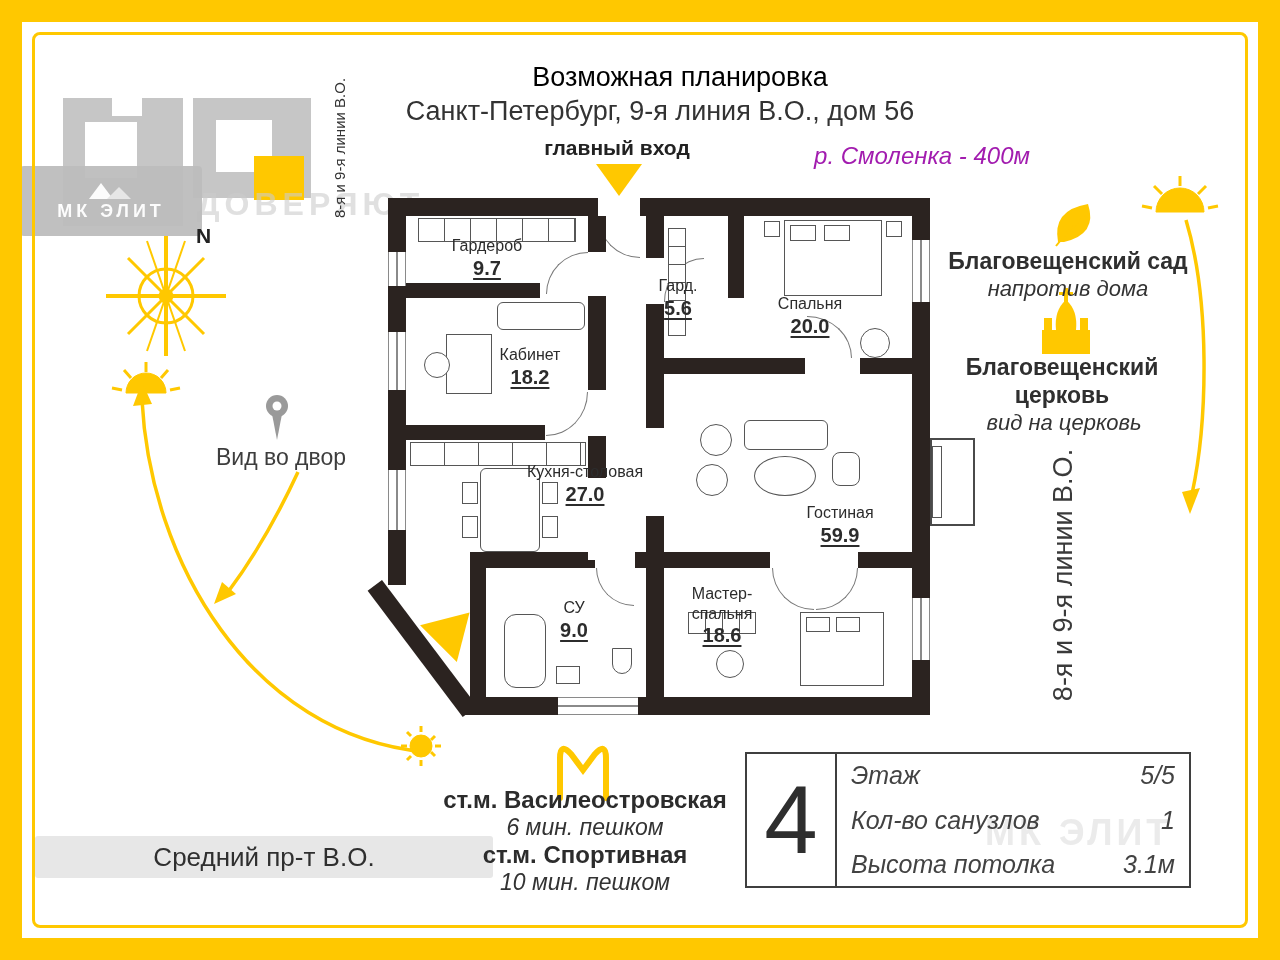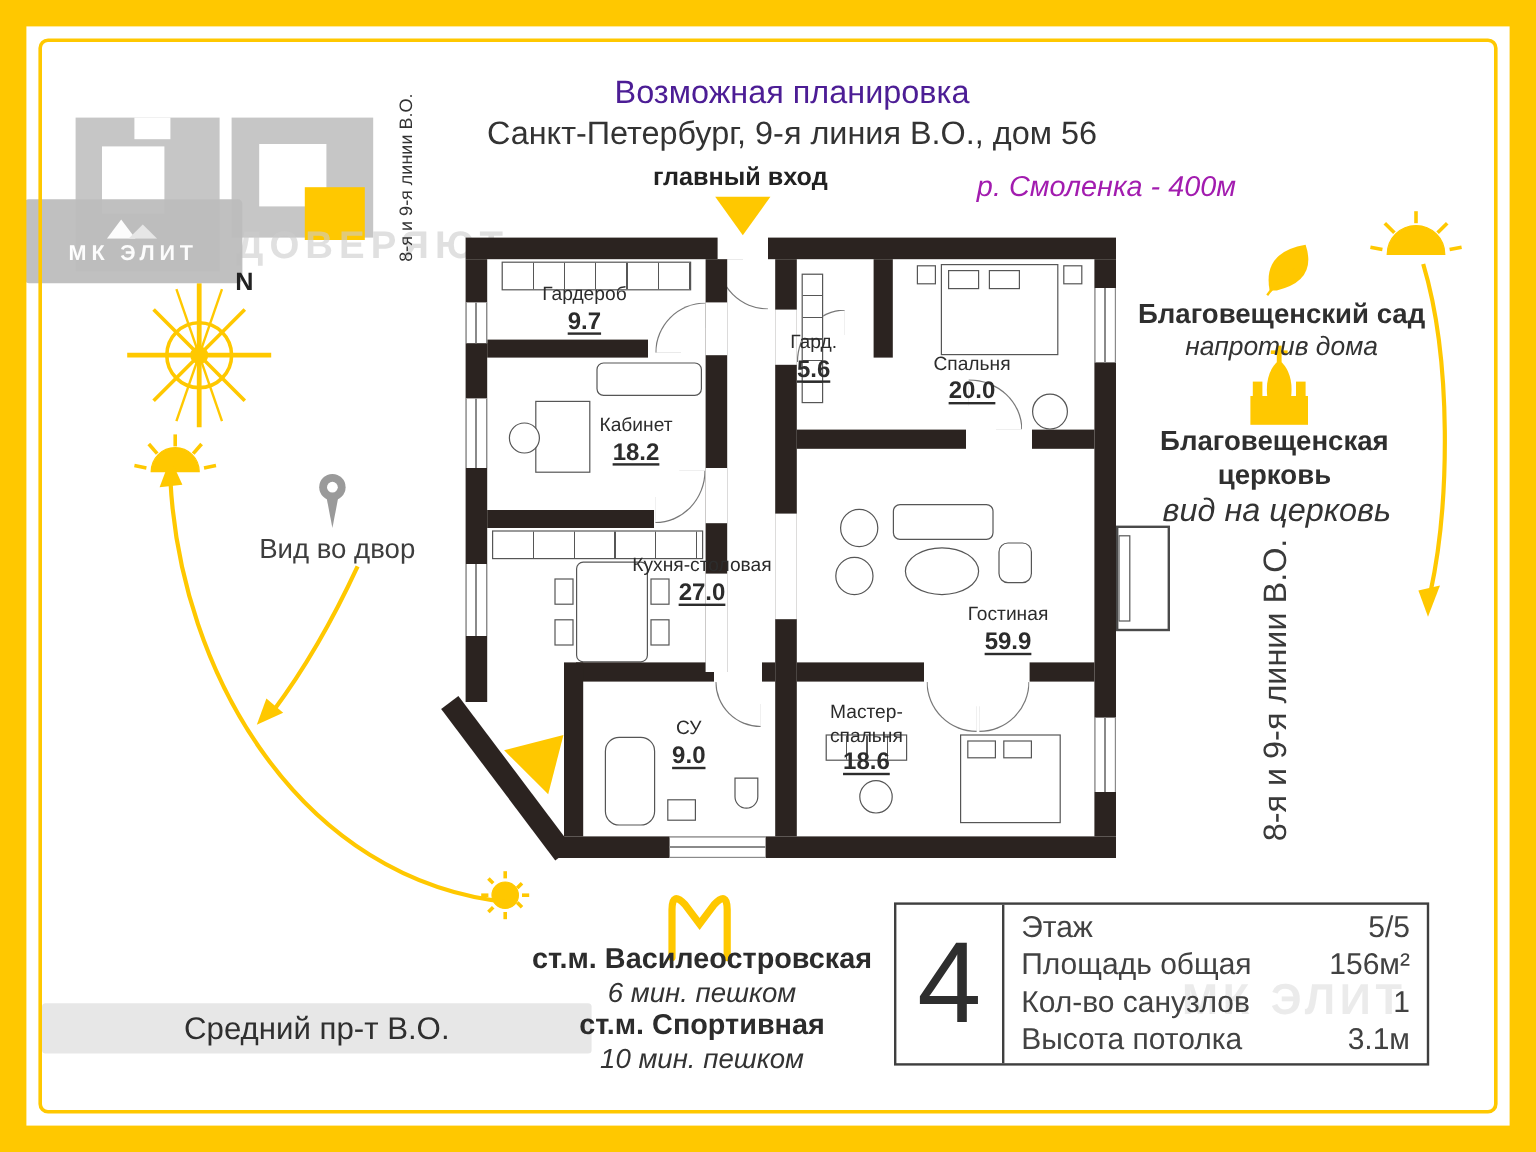--- a/index.html
+++ b/index.html
@@ -122,38 +122,38 @@
 
   <div class="abs" style="left:95px;top:186px;font-size:32px;font-weight:bold;letter-spacing:5px;color:#cccccc;opacity:.6;z-index:3;white-space:nowrap;">НАМ ДОВЕРЯЮТ</div>
   <div class="abs" style="left:20px;top:166px;width:182px;height:70px;background:#bdbdbd;border-radius:4px;opacity:.95;z-index:4;display:flex;flex-direction:column;align-items:center;justify-content:center;">
     <svg width="44" height="18" viewBox="0 0 44 18">
       <polygon points="0,18 12,2 24,18" fill="#ffffff"></polygon>
       <polygon points="18,18 30,6 42,18" fill="#e8e8e8"></polygon>
     </svg>
     <div style="color:#ffffff;font-weight:bold;font-size:18px;letter-spacing:4px;margin-top:2px;">МК ЭЛИТ</div>
   </div>
 
-  <div class="abs ctr" style="left:660px;top:62px;font-size:27px;font-weight:500;color:#4c1d95;z-index:5;">Возможная планировка</div>
+  <div class="abs ctr" style="left:680px;top:62px;font-size:27px;font-weight:500;color:#000000;z-index:5;">Возможная планировка</div>
   <div class="abs ctr" style="left:660px;top:96px;font-size:27px;font-weight:500;color:#333;z-index:5;">Санкт-Петербург, 9-я линия В.О., дом 56</div>
   <div class="abs ctr" style="left:617px;top:136px;font-size:21px;font-weight:bold;color:#222;z-index:5;">главный вход</div>
   <div class="abs" style="left:596px;top:164px;width:0;height:0;border-left:23px solid transparent;border-right:23px solid transparent;border-top:32px solid #FFC800;z-index:5;"></div>
   <div class="abs ctr it" style="left:922px;top:142px;font-size:24px;color:#a21caf;z-index:5;">р. Смоленка - 400м</div>
 
   <div class="vtext" style="left:339px;top:148px;font-size:15px;color:#333;z-index:5;">8-я и 9-я линии В.О.</div>
   <div class="vtext" style="left:1063px;top:575px;font-size:27px;color:#3a3a3a;z-index:5;">8-я и 9-я линии В.О.</div>
 
   <div class="abs" style="left:196px;top:224px;font-size:21px;font-weight:bold;color:#222;z-index:5;">N</div>
 
   <div class="abs ctr" style="left:281px;top:444px;font-size:23px;color:#3d3d3d;z-index:5;">Вид во двор</div>
 
   <div class="abs ctr u" style="left:1068px;top:248px;font-size:23px;font-weight:bold;color:#2f2f2f;z-index:5;">Благовещенский сад</div>
   <div class="abs ctr it" style="left:1068px;top:276px;font-size:22px;color:#333;z-index:5;">напротив дома</div>
-  <div class="abs ctr u" style="left:1062px;top:354px;font-size:23px;font-weight:bold;color:#2f2f2f;z-index:5;">Благовещенская</div>
+  <div class="abs ctr u" style="left:1062px;top:354px;font-size:23px;font-weight:bold;color:#2f2f2f;z-index:5;">Благовещенский</div>
   <div class="abs ctr u" style="left:1062px;top:382px;font-size:23px;font-weight:bold;color:#2f2f2f;z-index:5;">церковь</div>
-  <div class="abs ctr it" style="left:1064px;top:410px;font-size:27px;color:#333;z-index:5;">вид на церковь</div>
+  <div class="abs ctr it" style="left:1064px;top:410px;font-size:22px;color:#333;z-index:5;">вид на церковь</div>
 
   <div class="wall" style="left:388px;top:198px;width:210px;height:18px;"></div>
   <div class="wall" style="left:640px;top:198px;width:290px;height:18px;"></div>
   <div class="wall" style="left:388px;top:216px;width:18px;height:369px;"></div>
   <div class="win-v" style="left:388px;top:252px;width:18px;height:34px;"></div>
   <div class="win-v" style="left:388px;top:332px;width:18px;height:58px;"></div>
   <div class="win-v" style="left:388px;top:470px;width:18px;height:60px;"></div>
   <div class="wall" style="left:382px;top:580px;width:158px;height:18px;transform:rotate(53deg);transform-origin:0 0;"></div>
   <div class="wall" style="left:465px;top:697px;width:465px;height:18px;"></div>
   <div class="win-h" style="left:558px;top:697px;width:80px;height:18px;"></div>
@@ -264,28 +264,24 @@
   <div class="abs ctr it" style="left:585px;top:814px;font-size:23px;color:#333;z-index:5;">6 мин. пешком</div>
   <div class="abs ctr u" style="left:585px;top:841px;font-size:24px;font-weight:bold;color:#2c2c2c;z-index:5;">ст.м. Спортивная</div>
   <div class="abs ctr it" style="left:585px;top:869px;font-size:23px;color:#333;z-index:5;">10 мин. пешком</div>
 
   <div class="abs" style="left:985px;top:812px;font-size:36px;font-weight:bold;letter-spacing:4px;color:#e3e3e3;opacity:.7;z-index:4;">МК ЭЛИТ</div>
 
   <div class="abs" style="left:745px;top:752px;width:446px;height:136px;border:2px solid #3f3f3f;box-sizing:border-box;display:flex;z-index:5;">
     <div style="width:88px;border-right:2px solid #3f3f3f;display:flex;align-items:center;justify-content:center;">
       <span style="font-size:96px;color:#2e2e2e;line-height:1;">4</span>
     </div>
-    <div style="flex:1;padding:6px 14px;display:flex;flex-direction:column;justify-content:center;">
+    <div style="flex:1;padding:6px 14px;display:flex;flex-direction:column;justify-content:space-between;font-style:italic;">
       <div class="summary-row">
         <span>Этаж</span>
         <span>5/5</span>
-      </div>
-      <div class="summary-row">
-        <span>Площадь общая</span>
-        <span>156м²</span>
       </div>
       <div class="summary-row">
         <span>Кол-во санузлов</span>
         <span>1</span>
       </div>
       <div class="summary-row">
         <span>Высота потолка</span>
         <span>3.1м</span>
       </div>
     </div>

